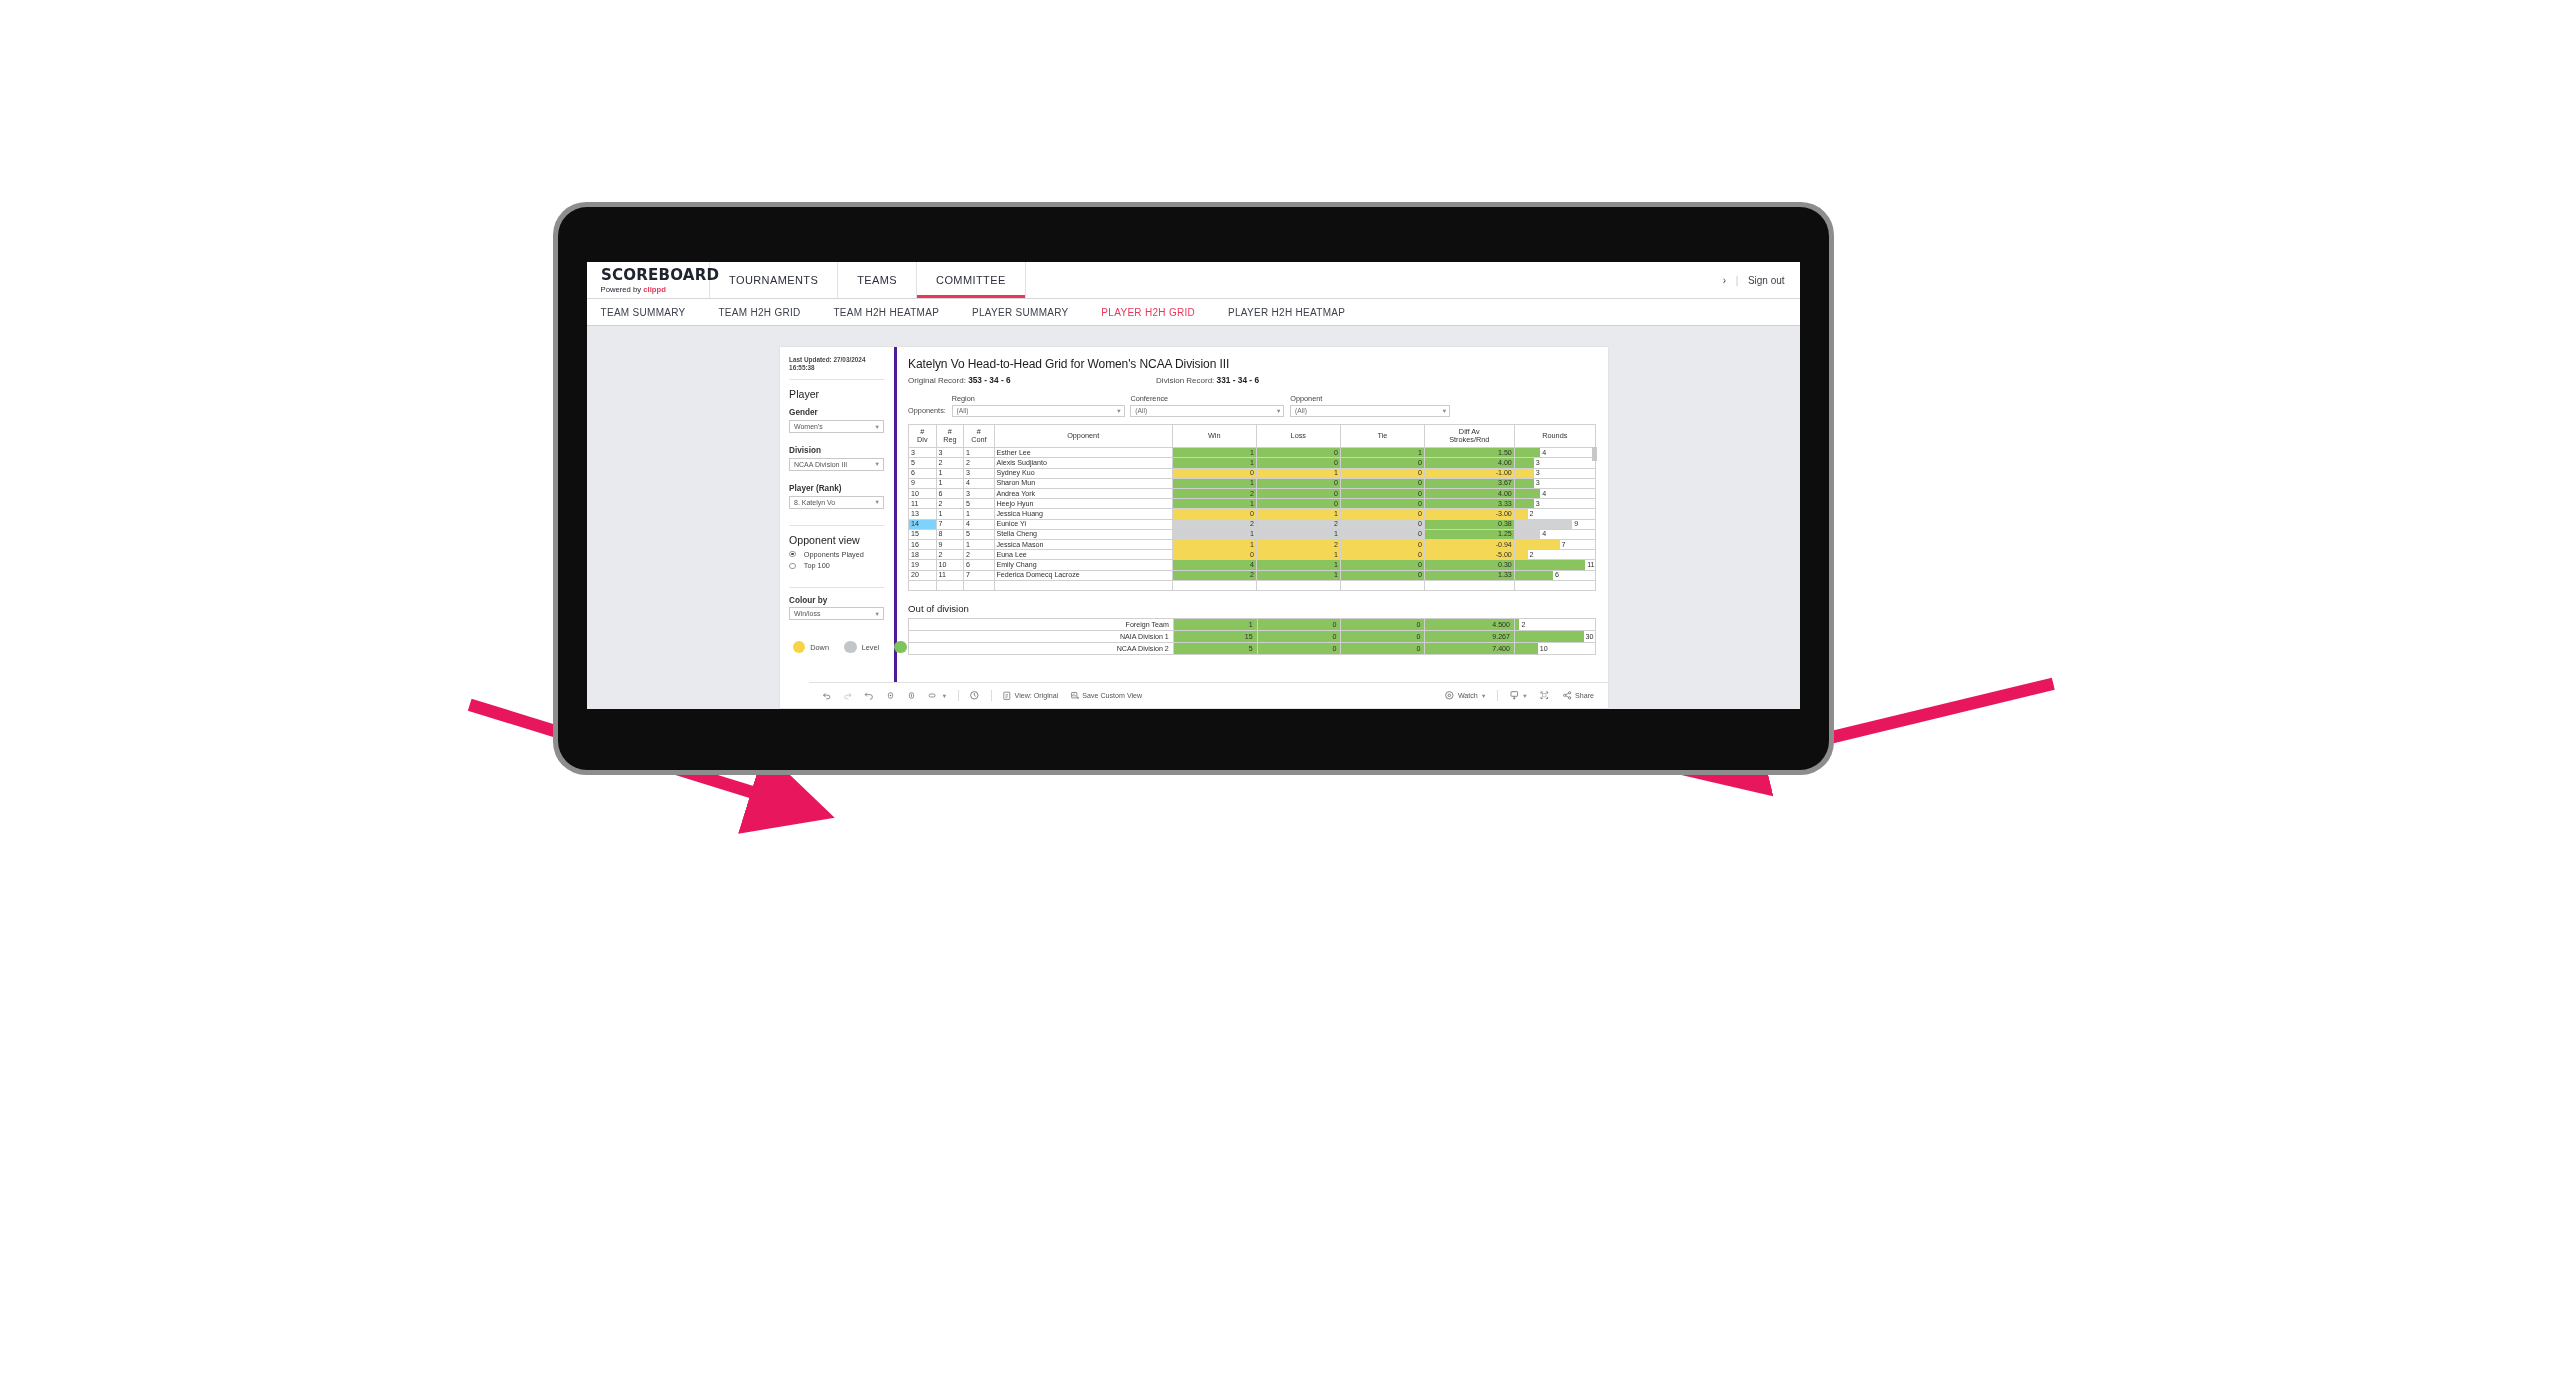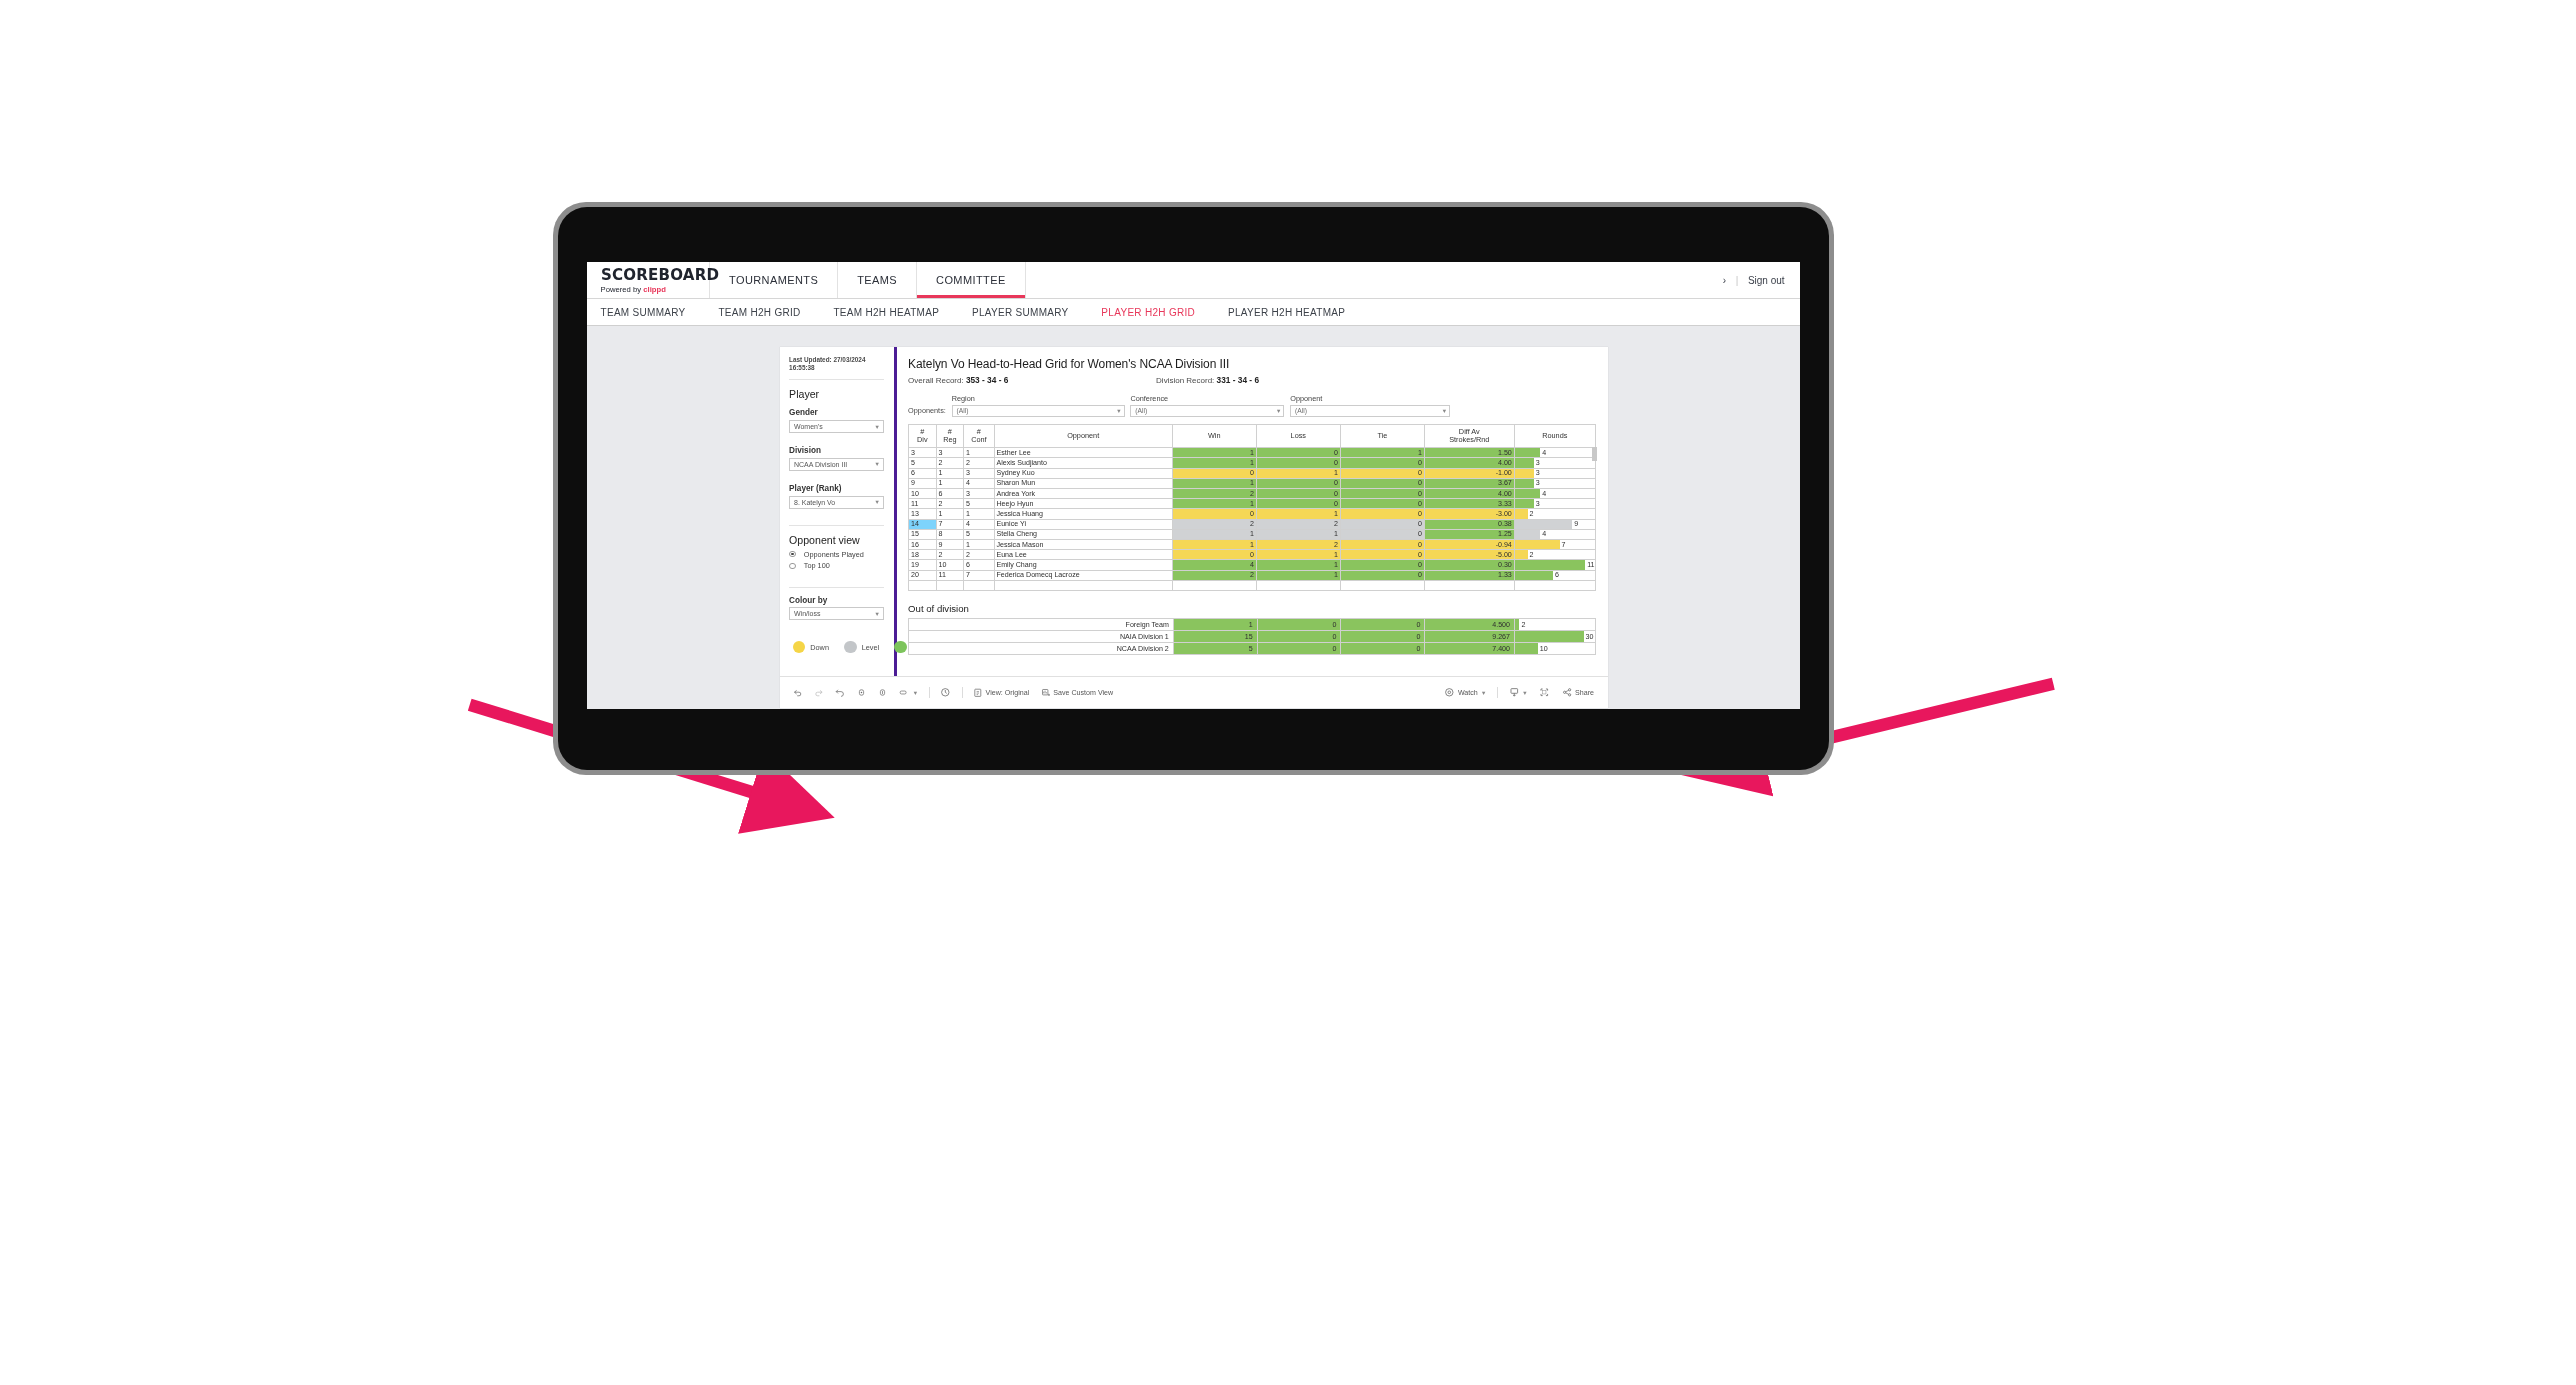--- a/index.html
+++ b/index.html
@@ -197,23 +197,23 @@
   table.ood td {
     border: 1px solid #d0d0d0; font-size: 7.1px; color: #2f2f2f;
     height: 12px; padding: 0 3.9px; white-space: nowrap;
   }
   td.o-name { text-align: right; }
   td.o-val { text-align: right; }
   td.o-rounds { padding: 0; position: relative; }
 
   
   .toolbar {
-    height: 32px; border-top: 1px solid #e0e0e0; background: #fff;
+    height: 26px; border-top: 1px solid #e0e0e0; background: #fff;
     display: flex; align-items: center; gap: 0; padding: 0 7.7px;
-    font-size: 7.1px; color: #555;
+    font-size: 7.1px; color: #555; margin-left: 29px;
   }
   .tb-item { display: flex; align-items: center; gap: 2.9px; padding: 0 5.8px; cursor: pointer; color: #555; }
   .tb-sep { width: 1px; height: 10.6px; background: #dcdcdc; margin: 0 4.8px; }
   .tb-grow { flex: 1; }
   svg { display: block; }
 </style>
 </head>
 <body>
 
 <div id="stage">
@@ -333,21 +333,21 @@
                 <div class="legend-col">
                   <span class="dot" style="background:#7dc45c"></span>
                   <span class="legend-label">Up</span>
                 </div>
               </div>
             </div>
 
             <div class="main">
               <div class="sheet-title">Katelyn Vo Head-to-Head Grid for Women's NCAA Division III</div>
               <div class="records">
-                <div class="rec"><span>Overall Record: </span><b>353 -  34 - 6</b></div>
+                <div class="rec"><span>Original Record: </span><b>353 -  34 - 6</b></div>
                 <div class="rec"><span>Division Record: </span><b>331 -  34 - 6</b></div>
               </div>
 
               <div class="filters">
                 <div class="filters-lead">Opponents:</div>
                 <div class="filter">
                   <div class="filter-label">Region</div>
                   <div class="filter-box f-region">
                     <span>(All)</span>
                     <span class="caret">▼</span>

